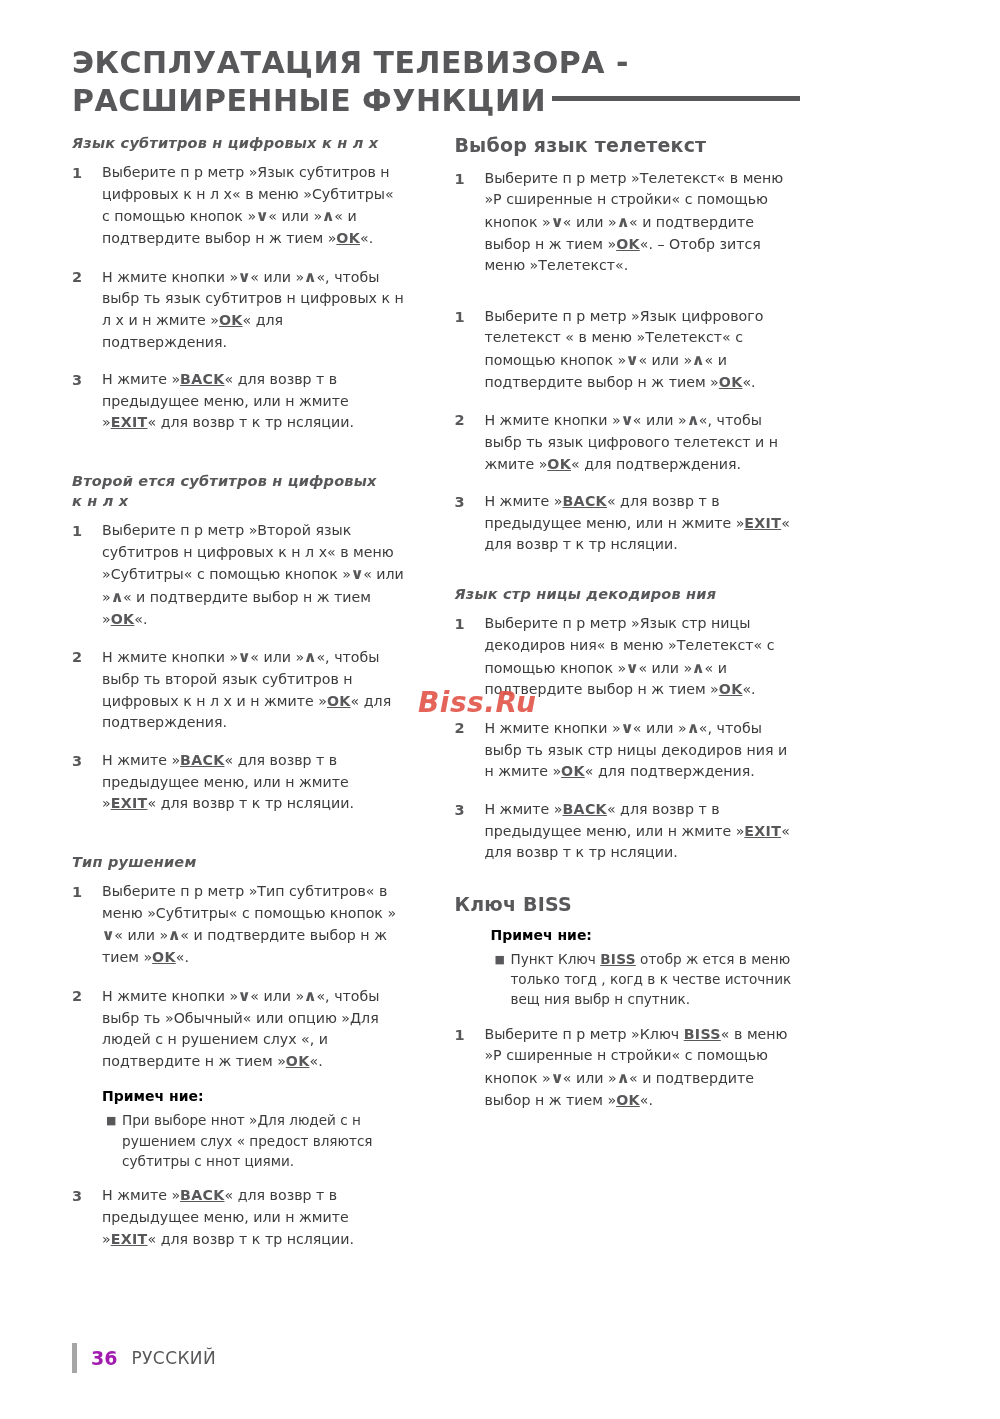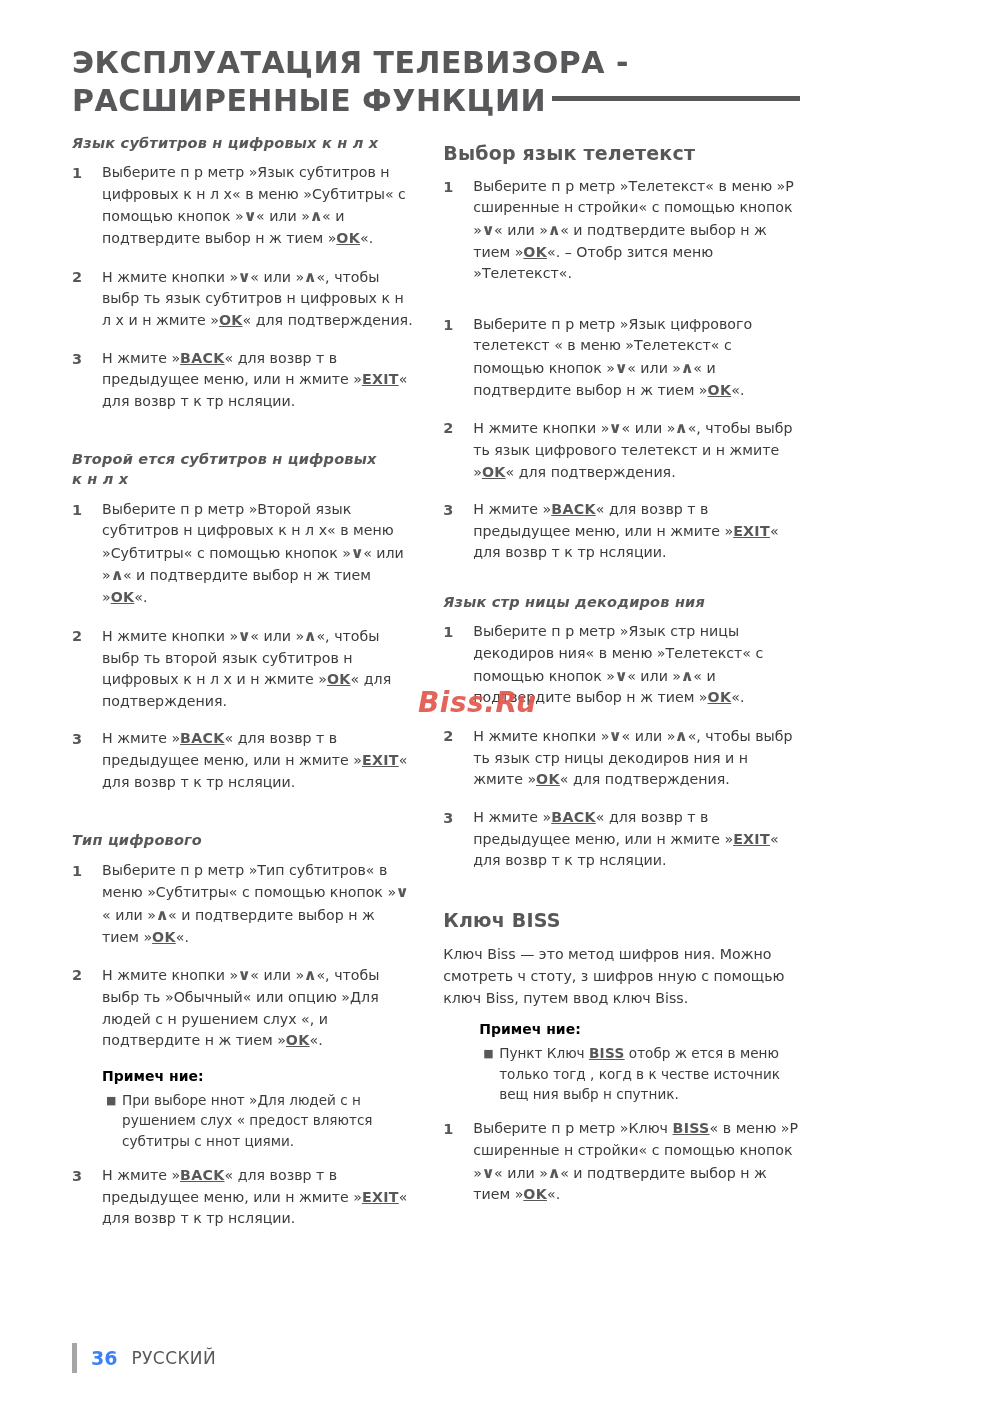--- a/index.html
+++ b/index.html
@@ -39,40 +39,40 @@
   .header .rule{
     flex:1;
     height:5px;
     background:#58585a;
     margin-left:6px;
     margin-bottom:4px;
   }
   
   .cols{
     display:flex;
-    gap:28px;
+    gap:50px;
     margin-top:14px;
   }
   .col{width:404px;}
   .col.right{width:420px;}
   h2.sec{
     font-size:14.5px;
     font-weight:bold;
     font-style:italic;
     color:#58585a;
     margin:0 0 9px 0;
     line-height:1.35;
     letter-spacing:.2px;
   }
   h2.secbold{
     font-size:19px;
     font-weight:bold;
     font-style:normal;
     color:#58585a;
-    margin:8px 0 12px 0;
+    margin:0 0 12px 0;
     letter-spacing:.2px;
   }
   .gap-s{height:13px;}
   .gap-m{height:22px;}
   
   .step{
     display:flex;
     margin-bottom:16px;
     font-size:14.2px;
     line-height:1.52;
@@ -145,21 +145,21 @@
     position:absolute;
     left:72px;bottom:46px;
     display:flex;
     align-items:center;
     gap:14px;
   }
   .footer .bar{
     width:5px;height:30px;background:#a6a6a6;
   }
   .footer .pg{
-    font-size:19px;font-weight:bold;color:#3b82f6;
+    font-size:19px;font-weight:bold;color:#a21caf;
   }
   .footer .lang{
     font-size:17px;font-weight:normal;color:#58585a;letter-spacing:.4px;
   }
 </style>
 </head>
 <body>
 
 <div class="page">
 
@@ -207,21 +207,21 @@
         <div class="num">2</div>
         <div class="body">Н  жмите кнопки »<span class="arrow">∨</span>« или »<span class="arrow">∧</span>«, чтобы выбр  ть второй язык субтитров н  цифровых к н л  х и н  жмите »<b class="key">OK</b>« для подтверждения.</div>
       </div>
       <div class="step">
         <div class="num">3</div>
         <div class="body">Н  жмите »<b class="key">BACK</b>« для возвр  т  в предыдущее меню, или н  жмите »<b class="key">EXIT</b>« для возвр  т  к тр  нсляции.</div>
       </div>
 
       <div class="gap-m"></div>
 
-      <h2 class="sec">Тип цифрового</h2>
+      <h2 class="sec">Тип рушением</h2>
 
       <div class="step">
         <div class="num">1</div>
         <div class="body">Выберите п  р  метр »Тип субтитров« в меню »Субтитры« с помощью кнопок »<span class="arrow">∨</span>« или »<span class="arrow">∧</span>« и подтвердите выбор н  ж  тием »<b class="key">OK</b>«.</div>
       </div>
       <div class="step">
         <div class="num">2</div>
         <div class="body">Н  жмите кнопки »<span class="arrow">∨</span>« или »<span class="arrow">∧</span>«, чтобы выбр  ть »Обычный« или опцию »Для людей с н  рушением слух  «, и подтвердите н  ж  тием »<b class="key">OK</b>«.</div>
       </div>
 
@@ -282,21 +282,20 @@
       </div>
       <div class="step">
         <div class="num">3</div>
         <div class="body">Н  жмите »<b class="key">BACK</b>« для возвр  т  в предыдущее меню, или н  жмите »<b class="key">EXIT</b>« для возвр  т  к тр  нсляции.</div>
       </div>
 
       <div class="gap-s"></div>
 
       <h2 class="secbold">Ключ BISS</h2>
 
-      <p class="para">Ключ Biss — это метод шифров  ния. Можно смотреть ч  стоту, з  шифров  нную с помощью ключ  Biss, путем ввод  ключ  Biss.</p>
 
       <div class="note note-indent">
         <div class="ntitle">Примеч  ние:</div>
         <div class="nitem">
           <span class="bullet">■</span>
           <span>Пункт Ключ <b class="key">BISS</b> отобр  ж  ется в меню только тогд  , когд  в к  честве источник  вещ  ния выбр  н спутник.</span>
         </div>
       </div>
 
       <div class="step">

